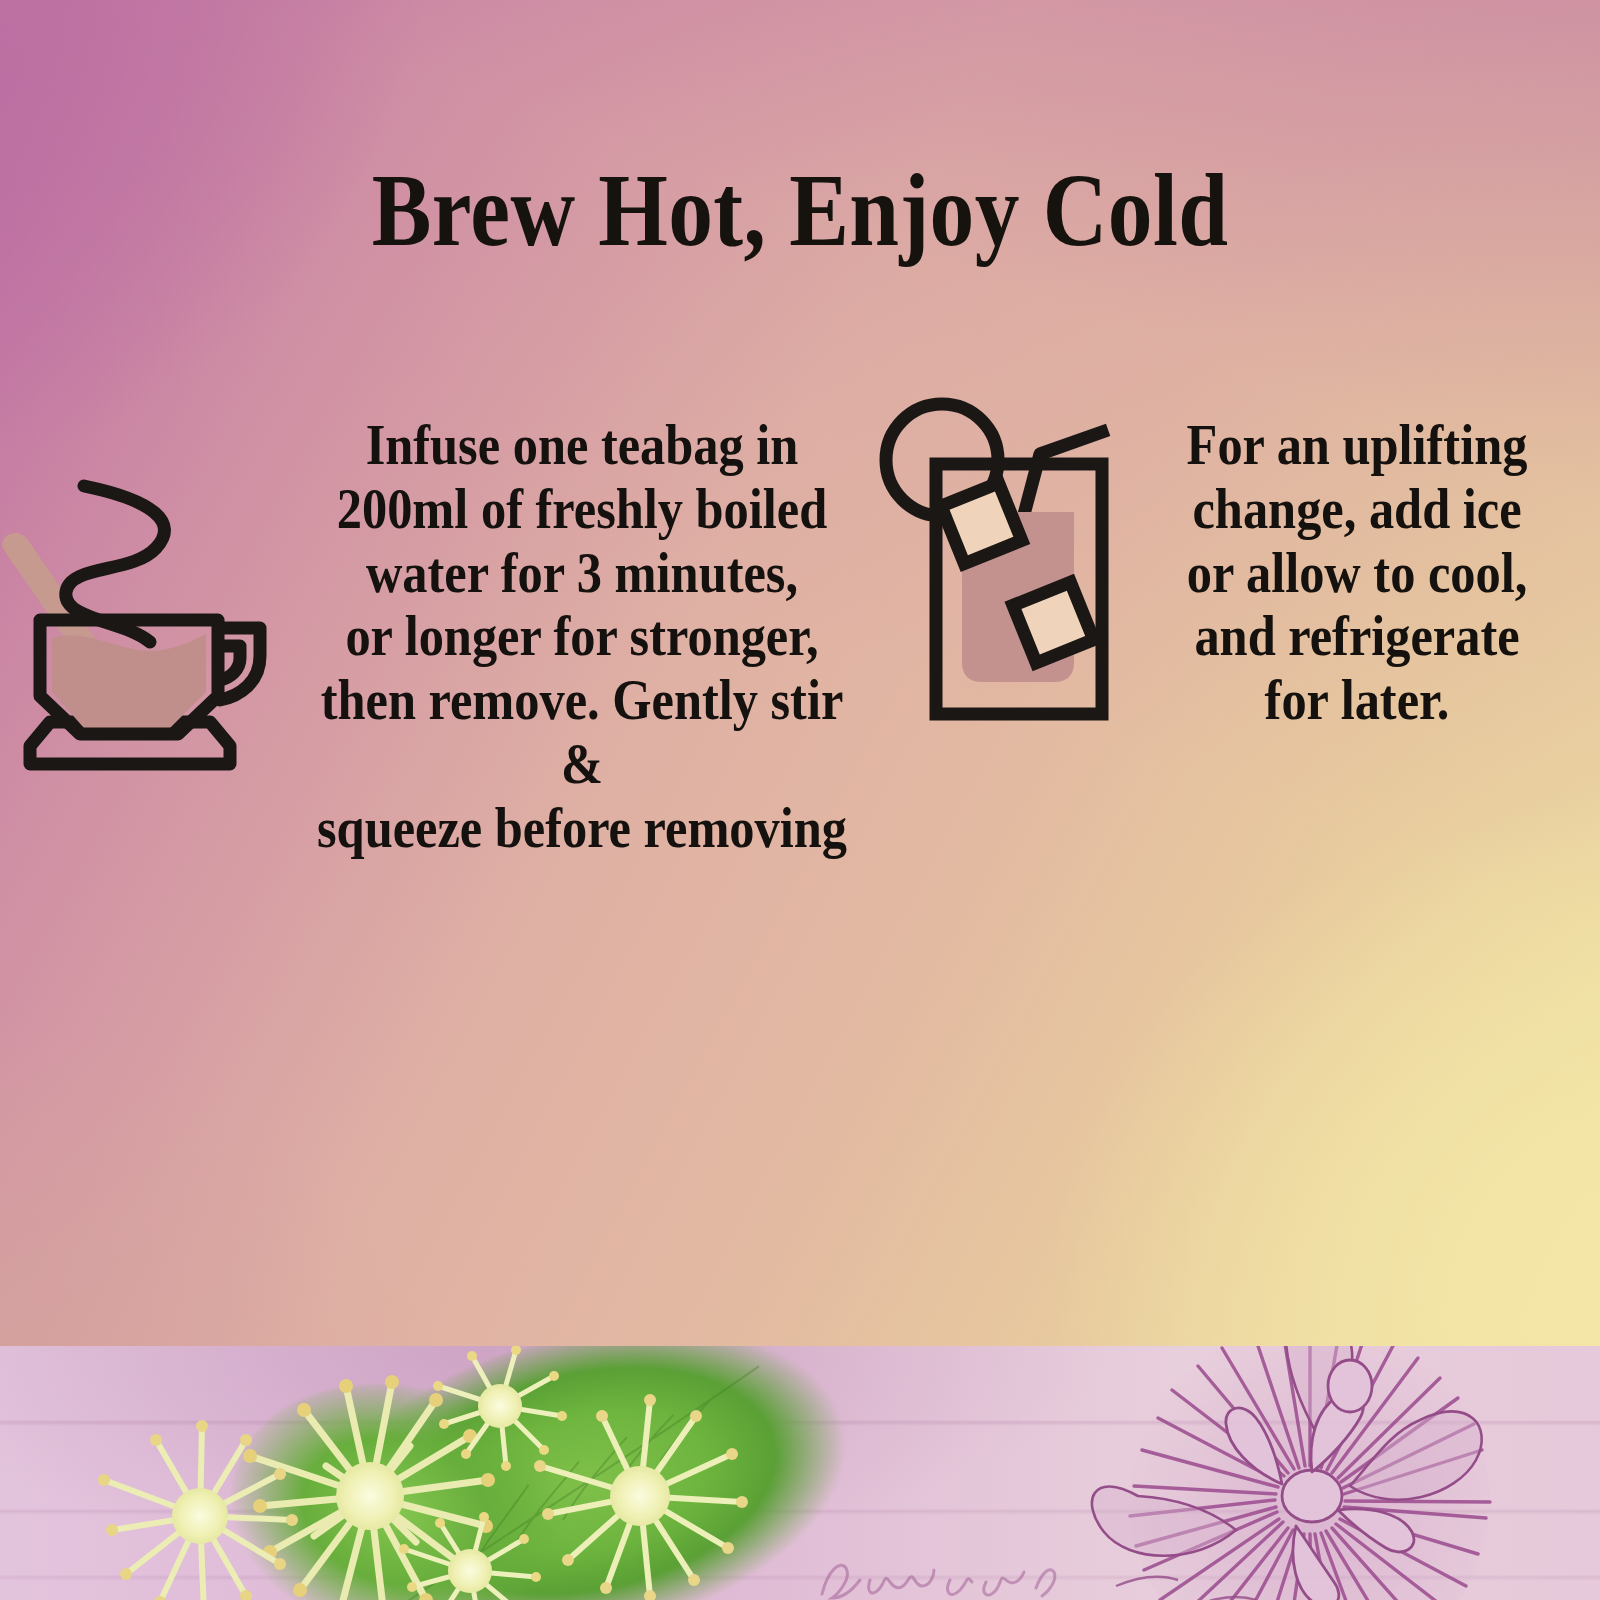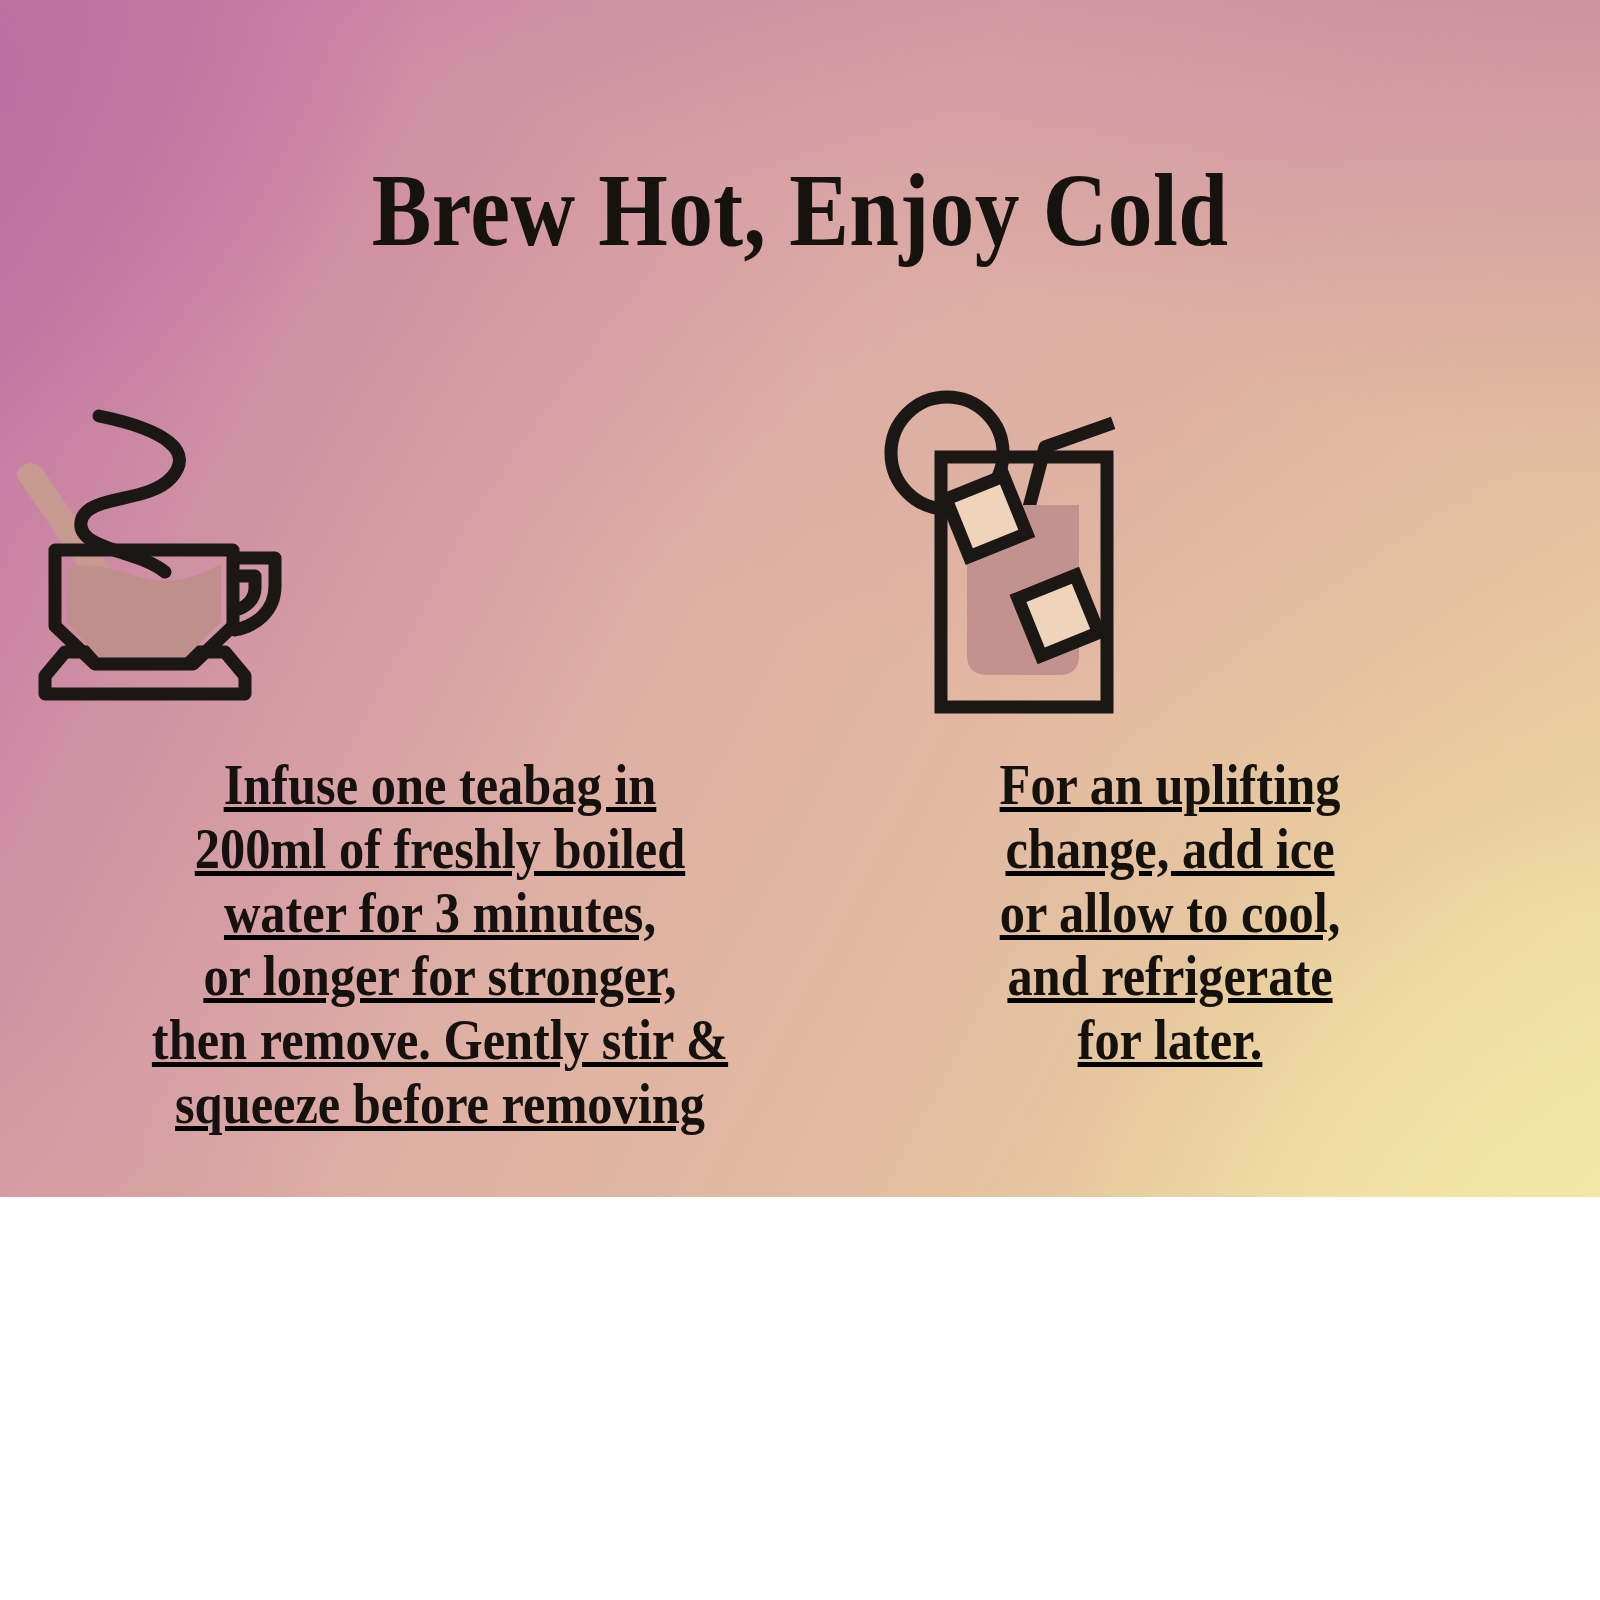--- a/index.html
+++ b/index.html
@@ -3,21 +3,21 @@
 <meta charset="utf-8">
 <style>
   html, body {
     margin: 0;
     padding: 0;
     background: #ffffff;
   }
   .canvas {
     position: relative;
     width: 1600px;
-    height: 1197px;
+    height: 1600px;
     overflow: hidden;
     font-family: "Liberation Serif", "DejaVu Serif", serif;
   }
 
   
   .bg-gradient {
     position: absolute;
     left: 0; top: 0;
     width: 1600px;
     height: 1346px;
@@ -65,22 +65,21 @@
     left: 0;
     top: 380px;
     width: 1600px;
     height: 800px;
     display: flex;
     flex-direction: row;
     align-items: flex-start;
   }
   .col {
     display: flex;
-    flex-direction: column;
-    text-decoration: underline;
+    align-items: center;
   }
   .col-left  { width: 880px; }
   .col-right { width: 720px; }
 
   .icon-wrap {
     height: 340px;
     display: flex;
     align-items: center;
     justify-content: center;
   }

